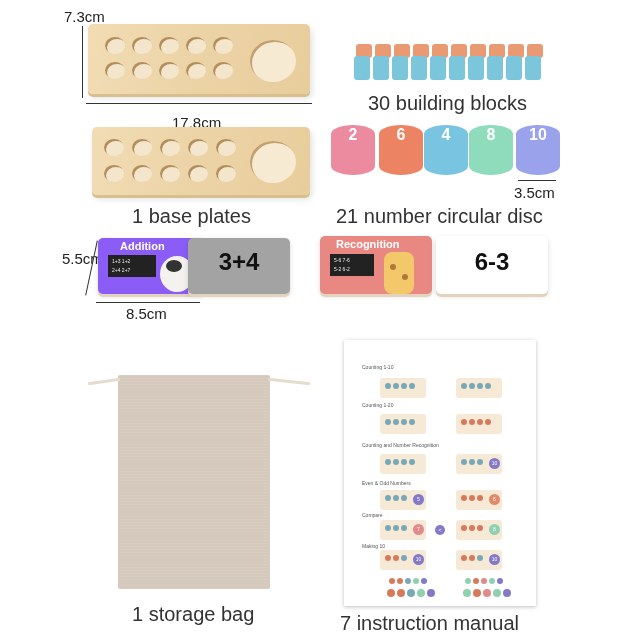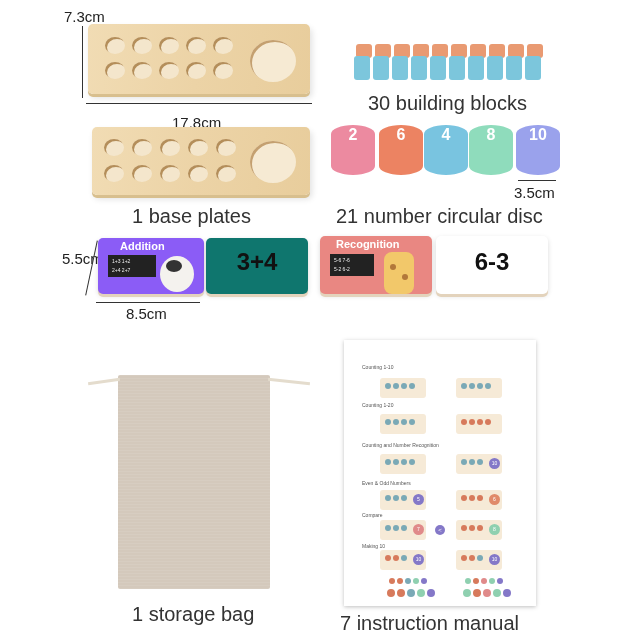--- a/index.html
+++ b/index.html
@@ -92,21 +92,21 @@
 <div class="arrow-v" style="left:91px;top:240px;height:56px;transform:rotate(12deg);"></div>
 <div class="card" style="left:98px;top:238px;width:106px;height:56px;background:#8b5cf6;">
   <div class="abs" style="left:22px;top:2px;color:#fff;font-weight:bold;font-size:11px;">Addition</div>
   <div class="abs" style="left:10px;top:17px;width:48px;height:22px;background:#222;color:#eee;font-size:5px;line-height:9px;padding:2px 4px;box-sizing:border-box;">
     <div>1+3  1+2</div>
     <div>2+4  2+7</div>
   </div>
   <div class="abs" style="left:62px;top:18px;width:34px;height:36px;background:#f4f2ee;border-radius:50%;"></div>
   <div class="abs" style="left:68px;top:22px;width:16px;height:12px;background:#333;border-radius:50%;"></div>
 </div>
-<div class="card" style="left:206px;top:238px;width:102px;height:56px;background:#0f766e;">
+<div class="card" style="left:188px;top:238px;width:102px;height:56px;background:#a3a3a3;">
   <div class="abs" style="left:0;width:100%;top:10px;text-align:center;font-weight:bold;font-size:24px;color:#111;">3+4</div>
 </div>
 <div class="arrow-h" style="left:96px;top:302px;width:104px;"></div>
 <div class="abs dim" style="left:126px;top:305px;">8.5cm</div>
 
 <div class="card" style="left:320px;top:236px;width:112px;height:58px;background:#e98782;">
   <div class="abs" style="left:16px;top:2px;color:#fff;font-weight:bold;font-size:11px;">Recognition</div>
   <div class="abs" style="left:10px;top:18px;width:44px;height:22px;background:#222;color:#eee;font-size:5px;line-height:9px;padding:2px 4px;box-sizing:border-box;">
     <div>5-6  7-6</div>
     <div>5-2  6-2</div>

